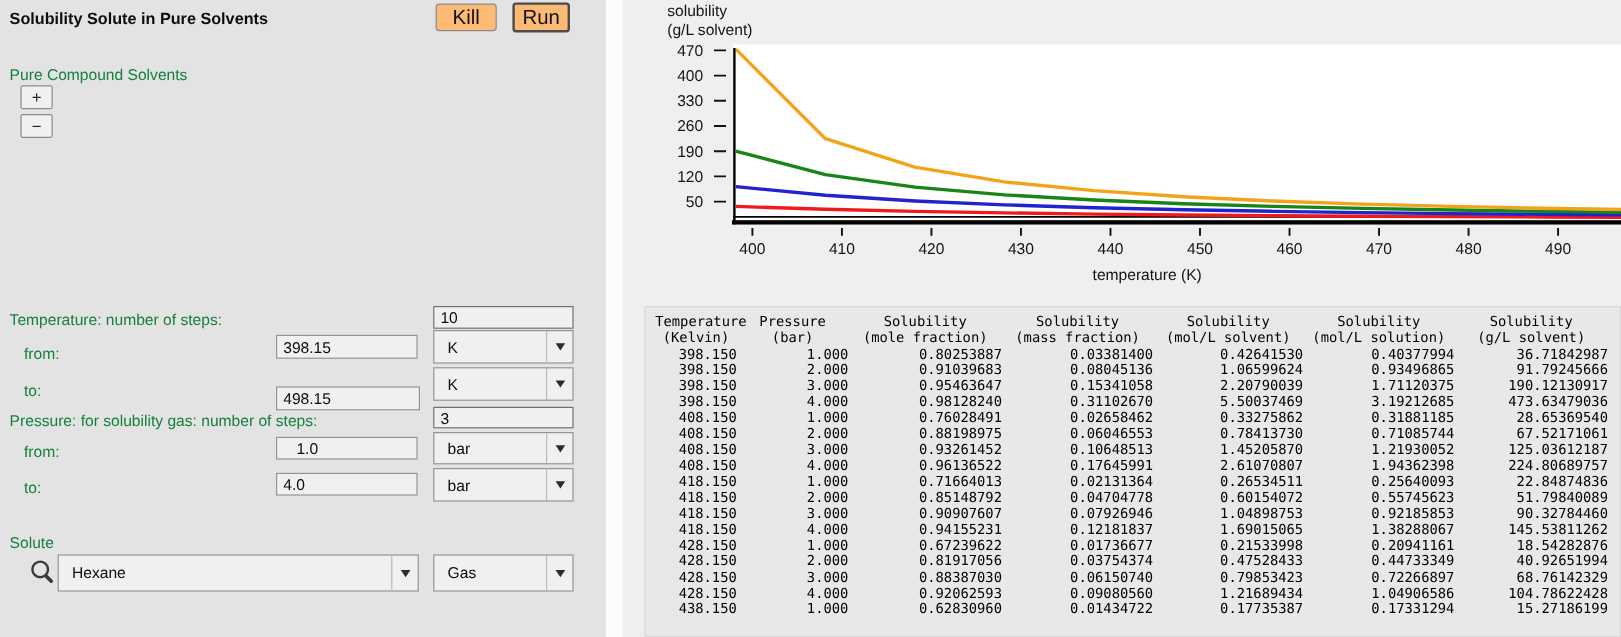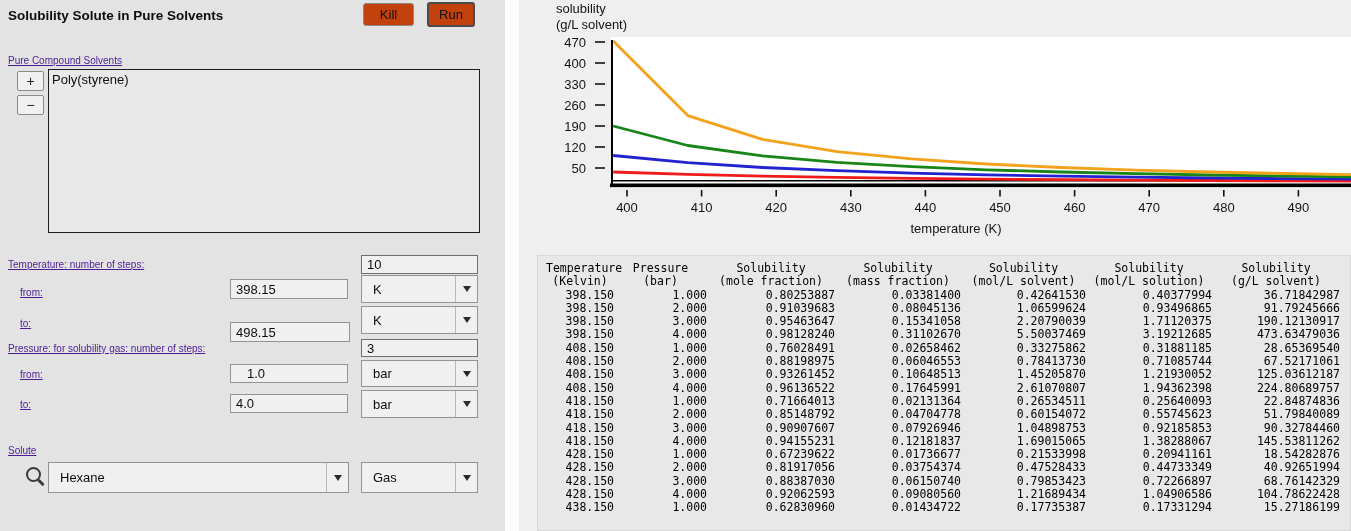--- a/index.html
+++ b/index.html
@@ -1,25 +1,25 @@
 <!DOCTYPE html>
 <html><head>
 <meta charset="utf-8">
 <style>
   html,body{margin:0;padding:0;}
   #root{position:relative;width:1351px;height:531px;overflow:hidden;background:#e3e3e3;
         font-family:"Liberation Sans",sans-serif;color:#111;}
   
   .lp{position:absolute;left:0;top:0;width:505px;height:531px;background:#e3e3e3;}
   .lp-title{position:absolute;left:8px;top:8px;font-size:13.5px;font-weight:bold;color:#0d0d0d;}
-  .btn{position:absolute;background:#c2410c;border:1px solid #8b8b8b;border-radius:3px;
-       font-family:"Liberation Sans",sans-serif;font-size:13px;color:#111;padding:0;}
+  .btn{position:absolute;background:#fdba74;border:1px solid #8b8b8b;border-radius:3px;
+       font-family:"Liberation Sans",sans-serif;font-size:17px;color:#111;padding:0;}
   .btn.kill{left:363px;top:3px;width:51px;height:23px;}
   .btn.run{left:427px;top:2px;width:48px;height:25px;border:2px solid #4b4b4b;}
-  .lbl{position:absolute;font-size:10px;color:#4c1d95;white-space:nowrap;text-decoration:underline;}
+  .lbl{position:absolute;font-size:13px;color:#15803d;white-space:nowrap;}
   .sq{position:absolute;left:17px;width:27px;height:20px;background:#f0f0f0;border:1px solid #8b8b8b;
       border-radius:2px;font-size:14px;line-height:14px;color:#222;padding:0;}
   .listbox{position:absolute;left:48px;top:69px;width:432px;height:164px;background:#e9e9e9;
            border:1.5px solid #1c1c1c;box-sizing:border-box;overflow:hidden;}
   .listitem{font-size:13px;padding:2px 3px 0 3px;color:#0d0d0d;}
   .fld{position:absolute;background:#f0f0f0;border:1px solid #939393;box-sizing:border-box;
        font-family:"Liberation Sans",sans-serif;font-size:13px;color:#0d0d0d;text-align:left;padding:0 5px;}
   .fld.steps{border-color:#6f6f6f;}
   .combo{position:absolute;display:flex;align-items:center;background:#f0f0f0;
          border:1px solid #939393;box-sizing:border-box;}
@@ -55,23 +55,20 @@
 <div id="root">
 
   <div class="lp">
     <div class="lp-title">Solubility Solute in Pure Solvents</div>
     <button class="btn kill">Kill</button>
     <button class="btn run">Run</button>
 
     <div class="lbl" style="left:8px;top:55px;">Pure Compound Solvents</div>
     <button class="sq" style="top:71px;">+</button>
     <button class="sq" style="top:95px;">−</button>
-    <div class="listbox">
-      <div class="listitem">Poly(styrene)</div>
-    </div>
 
     <div class="lbl" style="left:8px;top:259px;">Temperature: number of steps:</div>
     <input class="fld steps" style="left: 361px; top: 255px; width: 117px; height: 19px;" value="10">
     <div class="lbl" style="left:20px;top:287px;">from:</div>
     <input class="fld" style="left: 230px; top: 279px; width: 118px; height: 20px;" value="398.15">
     <div class="combo" style="left:361px;top:275px;width:117px;height:28px;">
       <span class="combo-txt">K</span>
       <span class="combo-end">
           <span class="arr"></span>
         </span>

